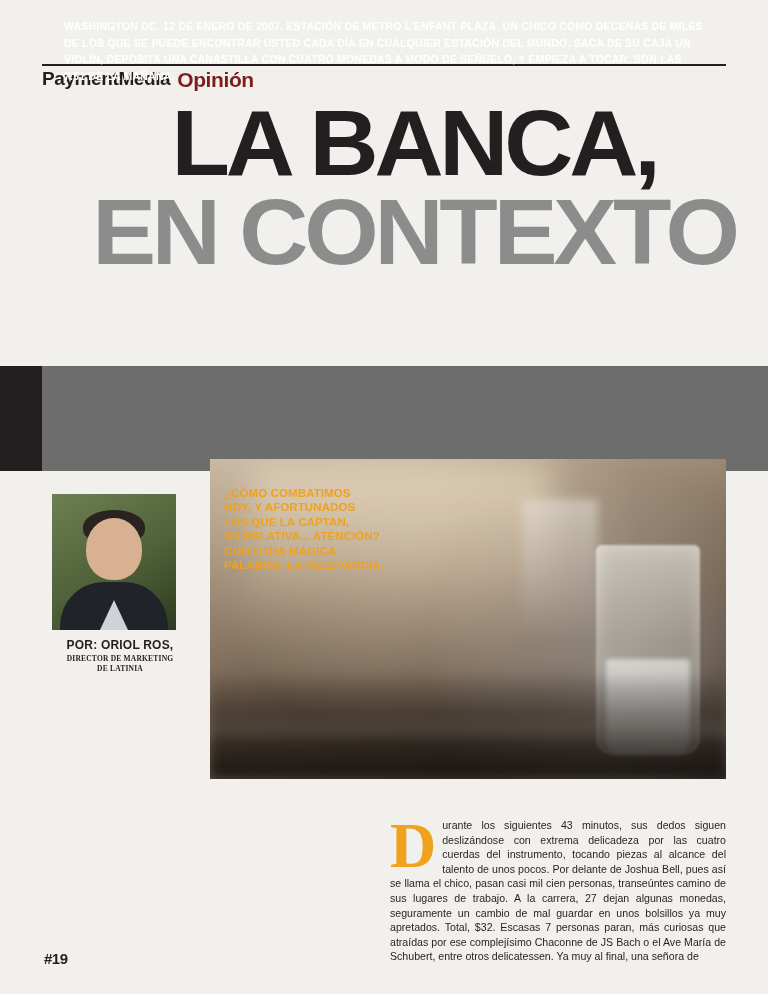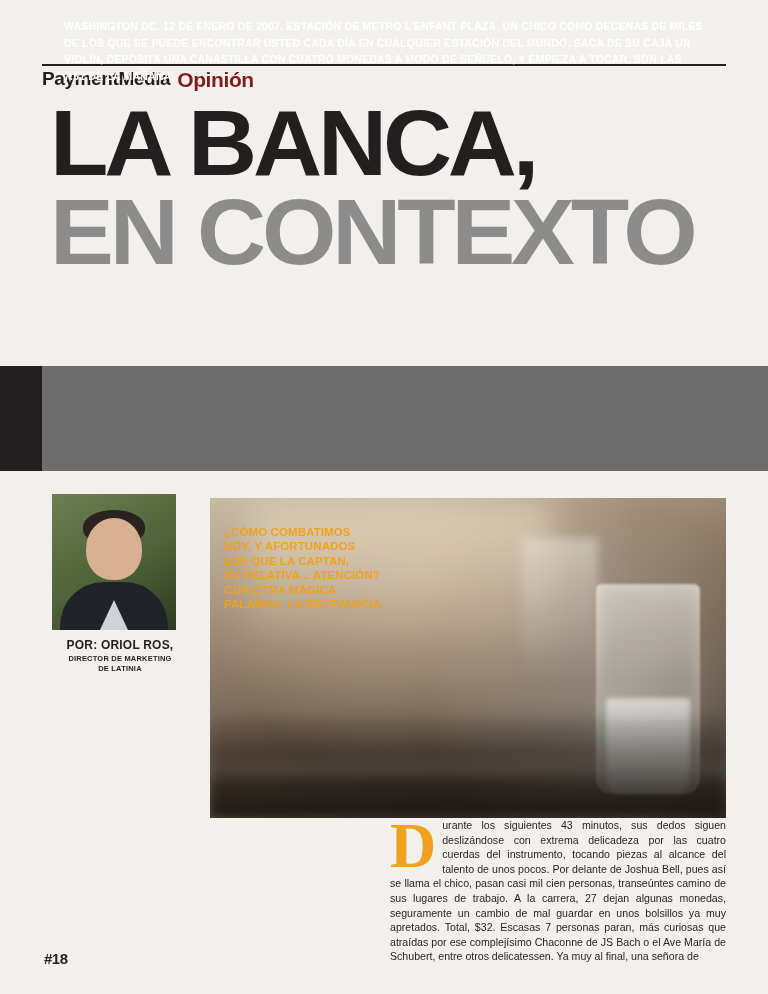--- a/index.html
+++ b/index.html
@@ -47,20 +47,21 @@
     height: 2px;
     background: #231f20;
   }
 
   
   .headline {
     position: absolute;
     left: 50px;
     top: 104px;
     width: 700px;
+    text-align: center;
   }
   .headline .line1 {
     display: block;
     font-size: 92px;
     line-height: 0.86;
     font-weight: bold;
     color: #231f20;
     letter-spacing: -4px;
     font-family: "Liberation Sans", sans-serif;
     transform: scaleX(1.04);
@@ -106,21 +107,21 @@
     letter-spacing: 0.2px;
     font-weight: bold;
     text-transform: uppercase;
     font-family: "Liberation Sans", sans-serif;
   }
 
   
   .photo-area {
     position: absolute;
     left: 210px;
-    top: 498px;
+    top: 459px;
     width: 516px;
     height: 320px;
     overflow: hidden;
     background: #3a3027;
     padding-left: 48px;
   }
   .photo-bg {
     position: absolute;
     inset: 0;
     background:
@@ -263,20 +264,21 @@
     text-transform: uppercase;
   }
   .author-info .role {
     margin-top: 2px;
     font-size: 7.5px;
     font-weight: bold;
     color: #231f20;
     line-height: 10px;
     letter-spacing: 0.2px;
     text-transform: uppercase;
+    font-family: Liberation Serif, serif;
   }
 
   
   .body-col {
     position: absolute;
     left: 390px;
     top: 818px;
     width: 336px;
     font-size: 10.6px;
     line-height: 14.6px;
@@ -352,15 +354,15 @@
   <div class="author-info">
     <div class="byline">POR: ORIOL ROS,</div>
     <div class="role" style="white-space: pre-line;">DIRECTOR DE MARKETING
 DE LATINIA</div>
   </div>
 
   <div class="body-col">
     <span class="dropcap">D</span><span>urante los siguientes 43 minutos, sus dedos siguen deslizándose con extrema delicadeza por las cuatro cuerdas del instrumento, tocando piezas al alcance del talento de unos pocos. Por delante de Joshua Bell, pues así se llama el chico, pasan casi mil cien personas, transeúntes camino de sus lugares de trabajo. A la carrera, 27 dejan algunas monedas, seguramente un cambio de mal guardar en unos bolsillos ya muy apretados. Total, $32. Escasas 7 personas paran, más curiosas que atraídas por ese complejísimo Chaconne de JS Bach o el Ave María de Schubert, entre otros delicatessen. Ya muy al final, una señora de</span>
   </div>
 
-  <div class="folio">#18</div>
+  <div class="folio">#19</div>
 
 </div>
 
 </body></html>

